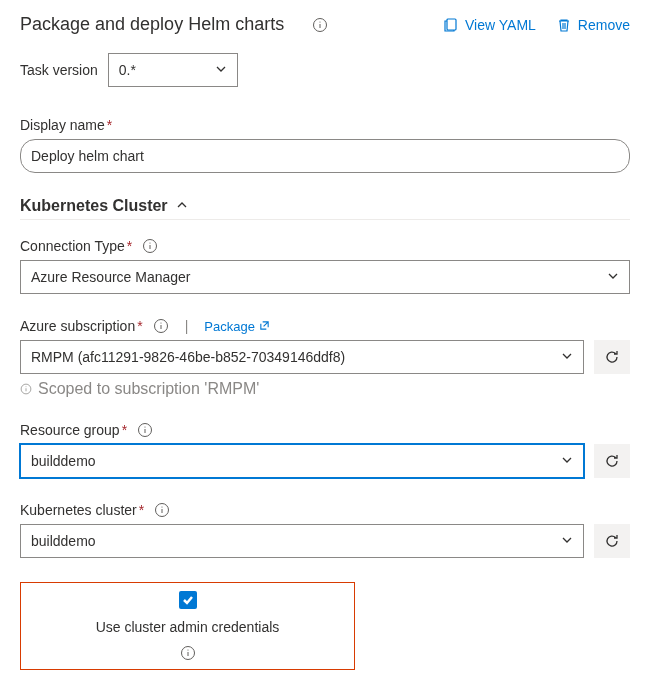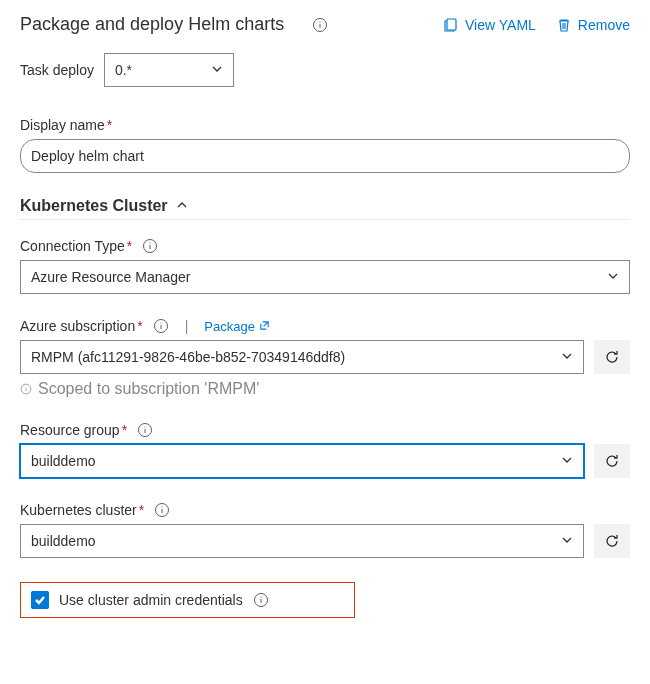--- a/index.html
+++ b/index.html
@@ -141,20 +141,21 @@
       border: 1px solid #0078d4;
       outline: 1px solid #0078d4;
     }
     .checkbox-row {
       display: flex;
       align-items: center;
       gap: 10px;
       border: 1px solid #d83b01;
       padding: 8px 10px;
       width: 335px;
+      flex-direction: column;
     }
     .checkbox {
       width: 18px;
       height: 18px;
       background: #0078d4;
       border-radius: 2px;
       display: flex;
       align-items: center;
       justify-content: center;
       cursor: pointer;
@@ -187,21 +188,21 @@
     <div class="link-action">
       <svg width="16" height="16" viewBox="0 0 16 16">
           <path d="M3 4h10M5 4V3h6v1M4 4l1 10h6l1-10M7 6v6M9 6v6" fill="none" stroke="#0078d4" stroke-width="1.2"></path>
         </svg>
       <span>Remove</span>
     </div>
   </div>
 </div>
 
 <div class="task-version-row">
-  <span>Task deploy</span>
+  <span>Task version</span>
   <div class="select-box task-version-select">
     <span>0.*</span>
     <span class="chevron-down">
       <svg width="12" height="12" viewBox="0 0 12 12">
           <path d="M2 4l4 4 4-4" stroke-width="1.3"></path>
         </svg>
     </span>
   </div>
 </div>
 

